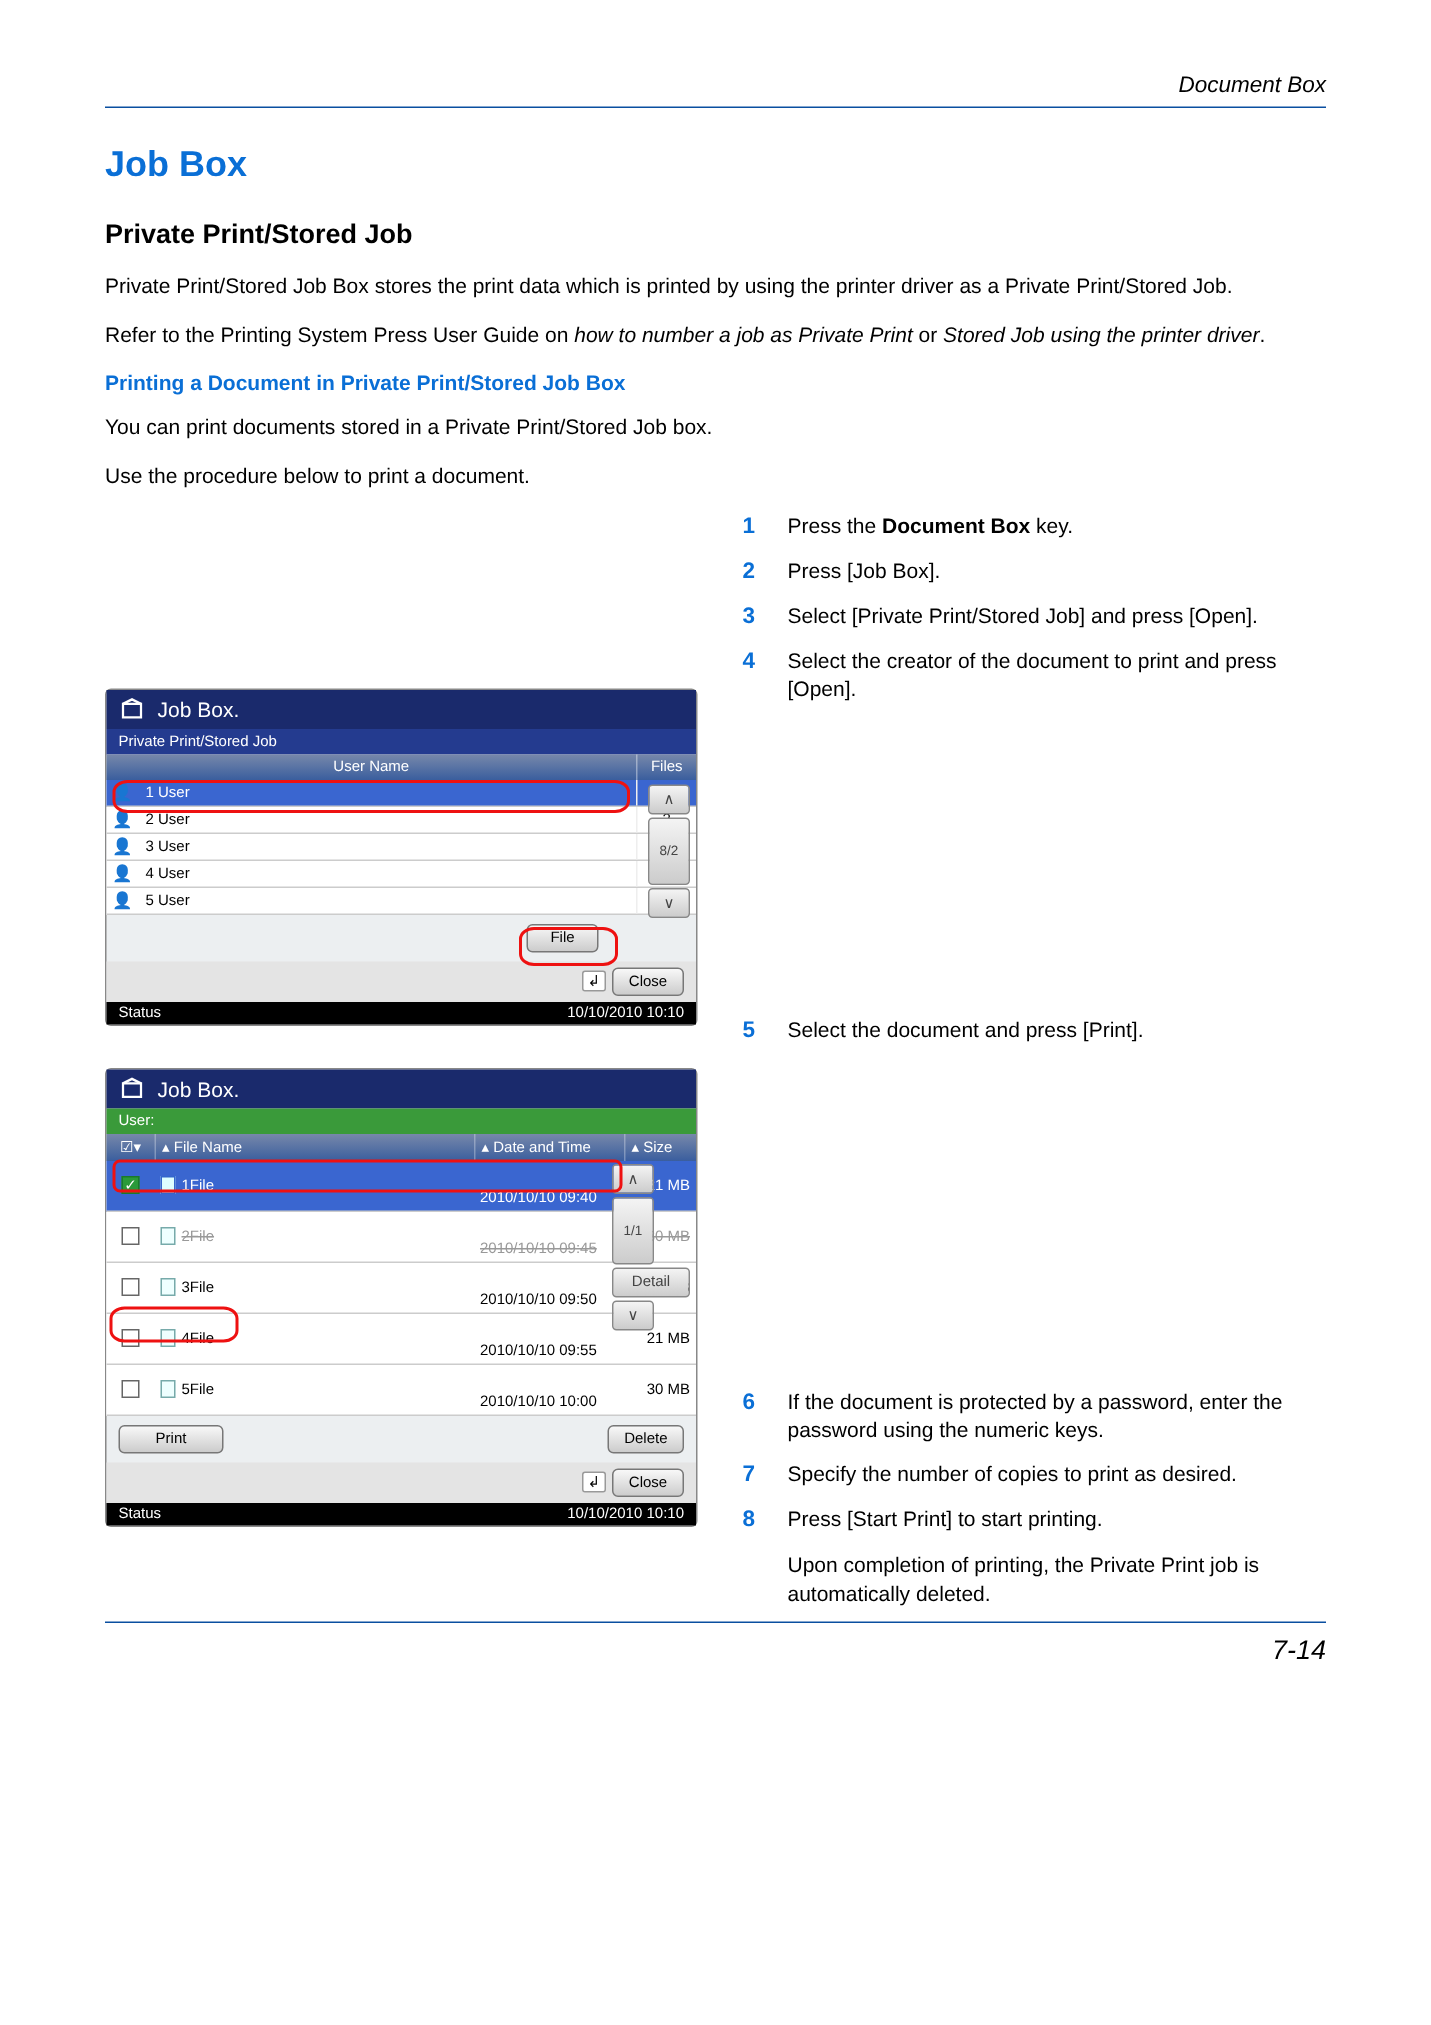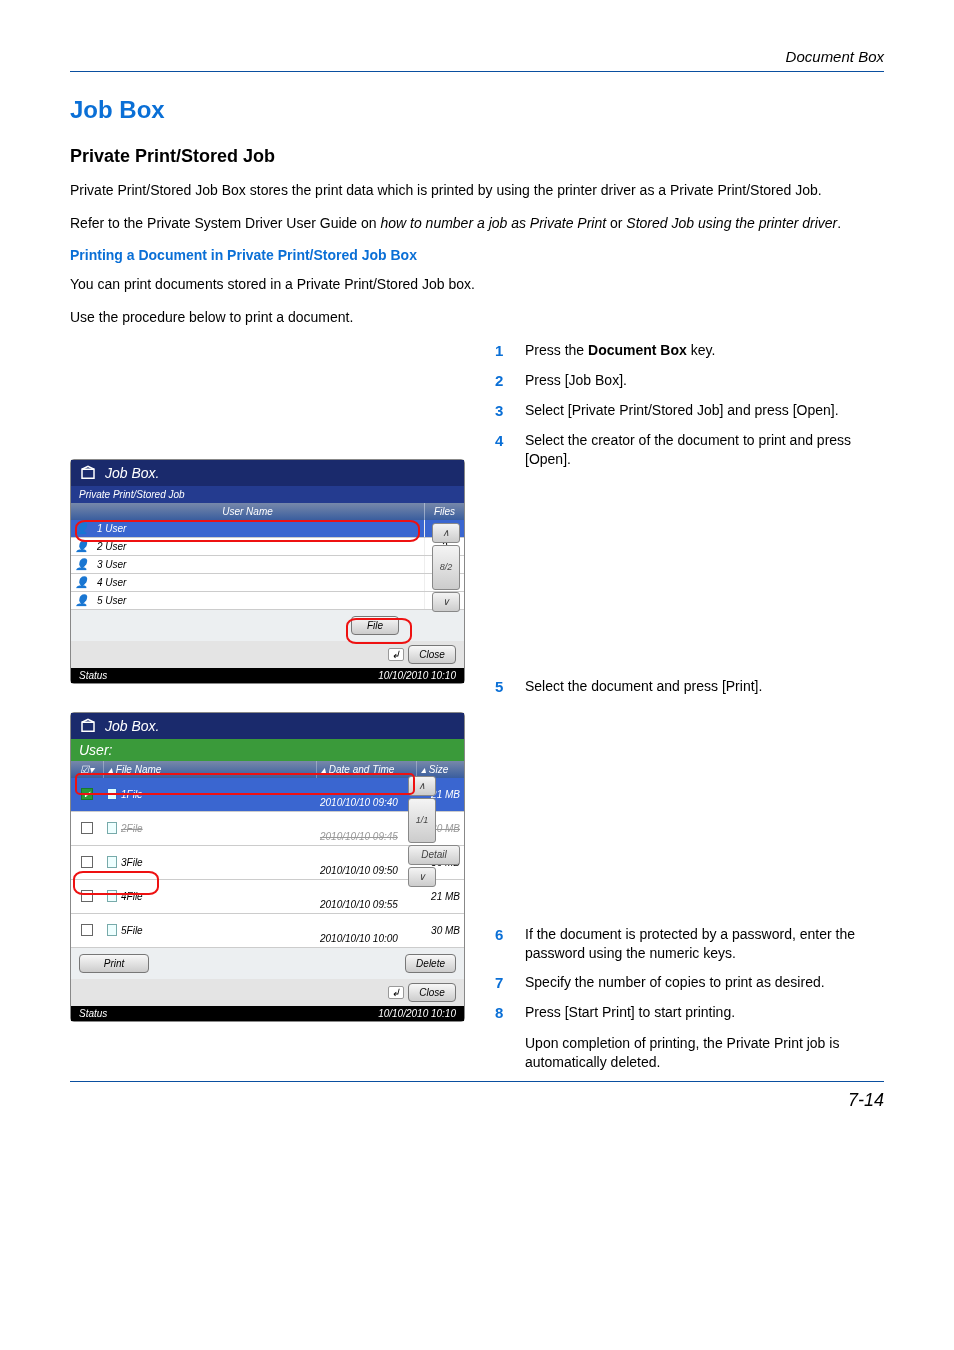--- a/index.html
+++ b/index.html
@@ -15,21 +15,21 @@
   .hdr-title { font-style: italic; text-align: right; font-size: 15px; margin-bottom: 6px; }
   .hdr-rule { border: none; border-top: 1.5px solid #0a4fa0; margin-bottom: 24px; }
   .section-title { color: #0a6fd6; font-size: 24px; font-weight: bold; margin-bottom: 22px; }
   .sub-title { font-size: 18px; font-weight: bold; margin-bottom: 14px; }
   p.body { font-size: 14px; line-height: 1.35; margin-bottom: 14px; }
   .ital { font-style: italic; }
   .link-title { color: #0a6fd6; font-weight: bold; font-size: 14px; margin-bottom: 12px; }
   .bold { font-weight: bold; }
 
   .two-col { display: flex; gap: 30px; align-items: flex-start; margin-top: 6px; }
-  .left-col { width: 395px; flex-shrink: 0; font-style: italic; }
+  .left-col { width: 395px; flex-shrink: 0; }
   .right-col { flex: 1; }
 
   ol.steps { list-style: none; padding: 0; }
   ol.steps li { display: flex; gap: 16px; margin-bottom: 10px; line-height: 1.35; }
   ol.steps li .num { color: #0a6fd6; font-weight: bold; font-size: 15px; width: 14px; flex-shrink:0; }
 
   .step-note { margin-left: 30px; font-size: 14px; line-height: 1.35; margin-bottom: 10px; }
 
   .spacer-top { height: 118px; }
 
@@ -55,21 +55,21 @@
   .panel-titlebar svg { flex-shrink: 0; }
   .panel-sub {
     background: #243b8f;
     color: #fff;
     font-size: 10px;
     padding: 3px 8px;
   }
   .panel-sub-green {
     background: #3a9a3a;
     color: #fff;
-    font-size: 14px;
+    font-size: 10px;
     padding: 3px 8px;
   }
   .user-hdr-row {
     display: flex;
     background: linear-gradient(#78a, #3a5e9e);
     color: #fff;
     font-size: 10px;
   }
   .user-hdr-row .c-name { flex:1; text-align:center; padding:3px 20px; }
   .user-hdr-row .c-files { width: 40px; text-align:center; padding:3px 4px; border-left:1px solid rgba(255,255,255,.4); }
@@ -154,21 +154,21 @@
   <div class="hdr-title">Document Box</div>
   <hr class="hdr-rule">
 </div>
 
 <div class="section-title">Job Box</div>
 <div class="sub-title">Private Print/Stored Job</div>
 
 <p class="body">Private Print/Stored Job Box stores the print data which is printed by using the printer driver as a Private Print/Stored Job.</p>
 
 <p class="body">
-  <span>Refer to the Private System Driver User Guide on </span><span class="ital">how to number a job as Private Print</span><span> or </span><span class="ital">Stored Job using the printer driver</span><span>.</span>
+  <span>Refer to the Printing System Press User Guide on </span><span class="ital">how to number a job as Private Print</span><span> or </span><span class="ital">Stored Job using the printer driver</span><span>.</span>
 </p>
 
 <div class="link-title">Printing a Document in Private Print/Stored Job Box</div>
 
 <p class="body">You can print documents stored in a Private Print/Stored Job box.</p>
 <p class="body">Use the procedure below to print a document.</p>
 
 <div class="two-col">
   <div class="left-col">
     <div class="spacer-top"></div>

